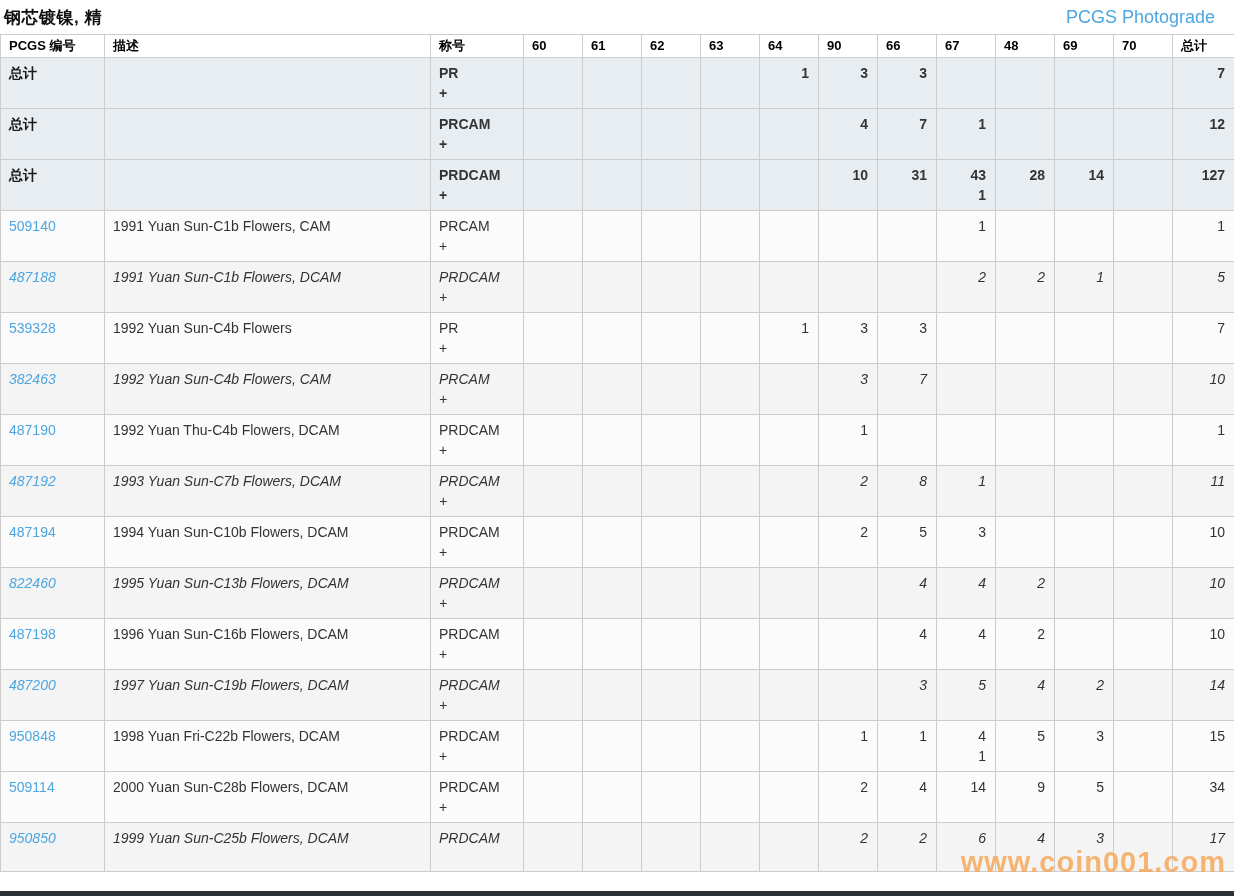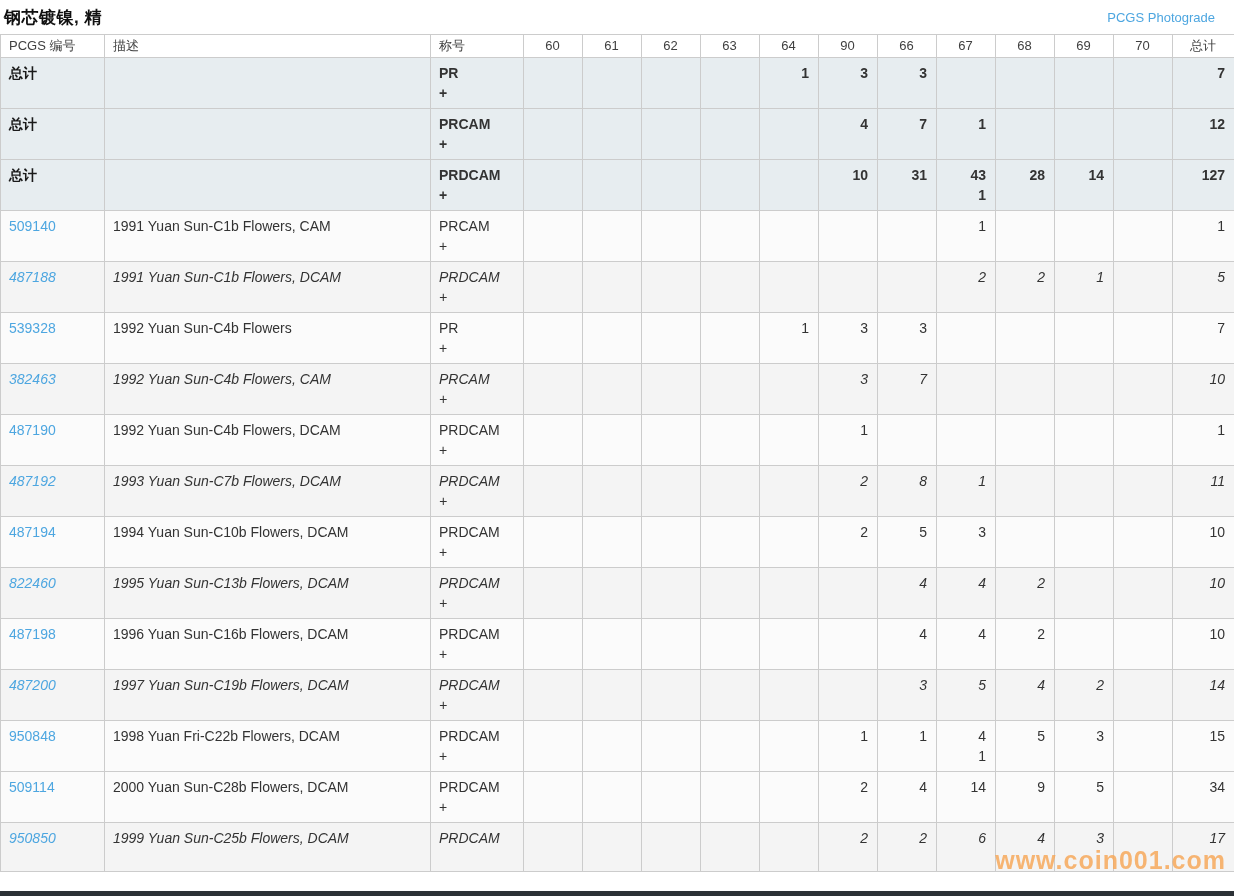--- a/index.html
+++ b/index.html
@@ -21,52 +21,52 @@
     color:var(--text);
   }
   .topbar{
     display:flex;justify-content:space-between;align-items:center;
     padding:7px 15px 6px 4px;height:34px;
   }
   .topbar h1{
     margin:0;font-size:17px;font-weight:bold;color:#111111;letter-spacing:0.5px;
   }
   .pg-link{
-    color:var(--accent);font-size:13px;text-decoration:none;padding-right:4px;
+    color:var(--accent);font-size:18px;text-decoration:none;padding-right:4px;
   }
   table{
     width:1234px;border-collapse:collapse;table-layout:fixed;
   }
   th,td{
     border:1px solid var(--border);
     vertical-align:top;
     font-size:14px;
     line-height:20px;
     overflow:hidden;
   }
   thead th{
     height:20px;padding:1px 8px 1px 8px;
-    font-size:13px;font-weight:normal;color:#404040;
+    font-size:13px;font-weight:bold;color:#000000;
     vertical-align:middle;background:#ffffff;
     text-align:left;white-space:nowrap;
   }
-  thead th.num{text-align:center;padding-right:9px;margin-top:42px;}
+  thead th.num{text-align:left;padding-right:9px;margin-top:42px;}
   tbody td{
     height:49px;padding:5px 8px;
   }
   td.num{text-align:right;padding-right:9px;white-space:nowrap;}
   tr.summary{background:var(--summary-bg);font-weight:bold;}
   tr.even{background:var(--row-base);}
   tr.odd{background:var(--row-alt);font-style:italic;}
   a.pcgs-no{color:var(--accent);text-decoration:none;}
   .sum-label{color:#1a1a1a;}
   .desig div{white-space:nowrap;}
   .watermark{
     position:absolute;top:846px;right:8px;
-    font-size:25px;font-weight:bold;letter-spacing:1px;
+    font-size:29px;font-weight:bold;letter-spacing:1px;
     color:var(--watermark);opacity:0.82;white-space:nowrap;
     pointer-events:none;
   }
   .bottom-bar{
     position:absolute;left:0;bottom:0;width:1234px;height:5px;
     background:var(--bar);
   }
 </style>
 </head>
 <body>
@@ -101,21 +101,21 @@
           <th>描述</th>
           <th>称号</th>
           <th class="num">60</th>
           <th class="num">61</th>
           <th class="num">62</th>
           <th class="num">63</th>
           <th class="num">64</th>
           <th class="num">90</th>
           <th class="num">66</th>
           <th class="num">67</th>
-          <th class="num">68</th>
+          <th class="num">48</th>
           <th class="num">69</th>
           <th class="num">70</th>
           <th class="num">总计</th>
         </tr>
     </thead>
     <tbody id="tbody">
         <tr class="summary">
           <td><span class="sum-label">总计</span></td>
           <td></td>
           <td class="desig">
@@ -291,21 +291,21 @@
             <div>7</div>
           </td>
           <td class="num"></td>
           <td class="num"></td>
           <td class="num"></td>
           <td class="num"></td>
           <td class="num">10</td>
         </tr>
         <tr class="even">
           <td><a href="#" class="pcgs-no">487190</a></td>
-          <td>1992 Yuan Sun-C4b Flowers, DCAM</td>
+          <td>1992 Yuan Thu-C4b Flowers, DCAM</td>
           <td class="desig">
             <div>PRDCAM</div>
             <div>+</div>
           </td>
           <td class="num"></td>
           <td class="num"></td>
           <td class="num"></td>
           <td class="num"></td>
           <td class="num"></td>
           <td class="num">

